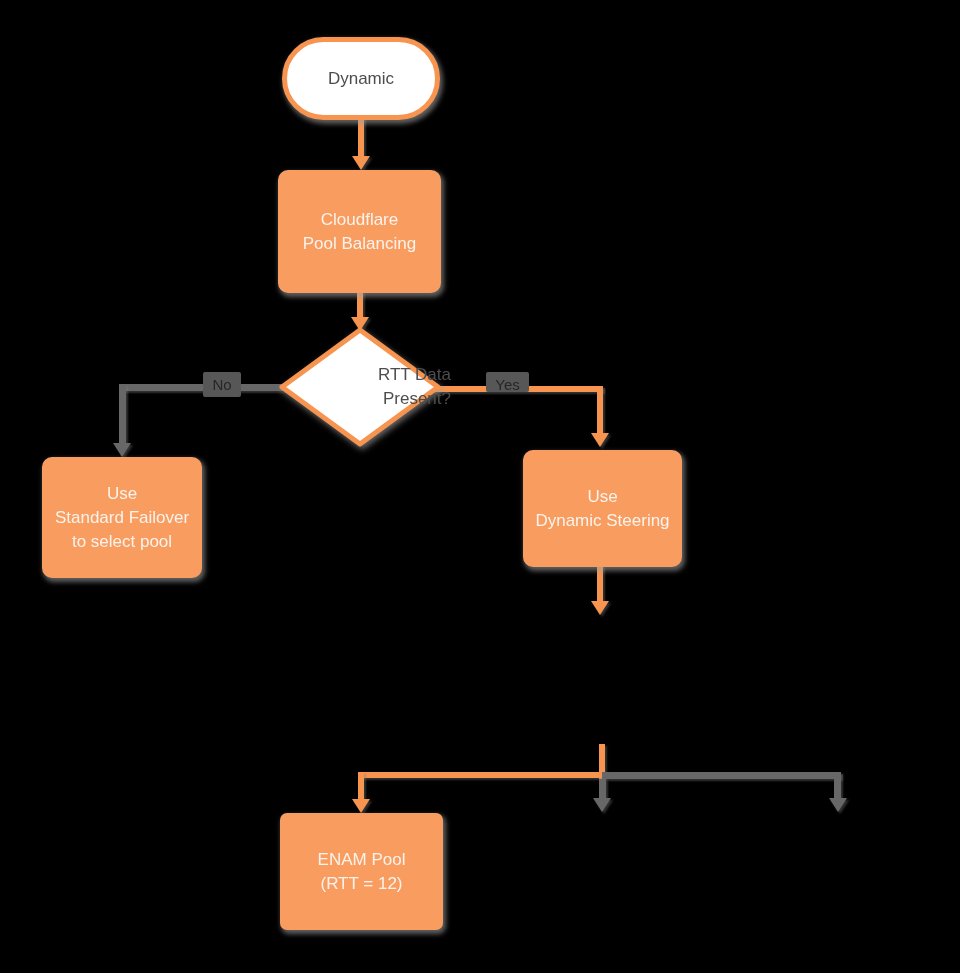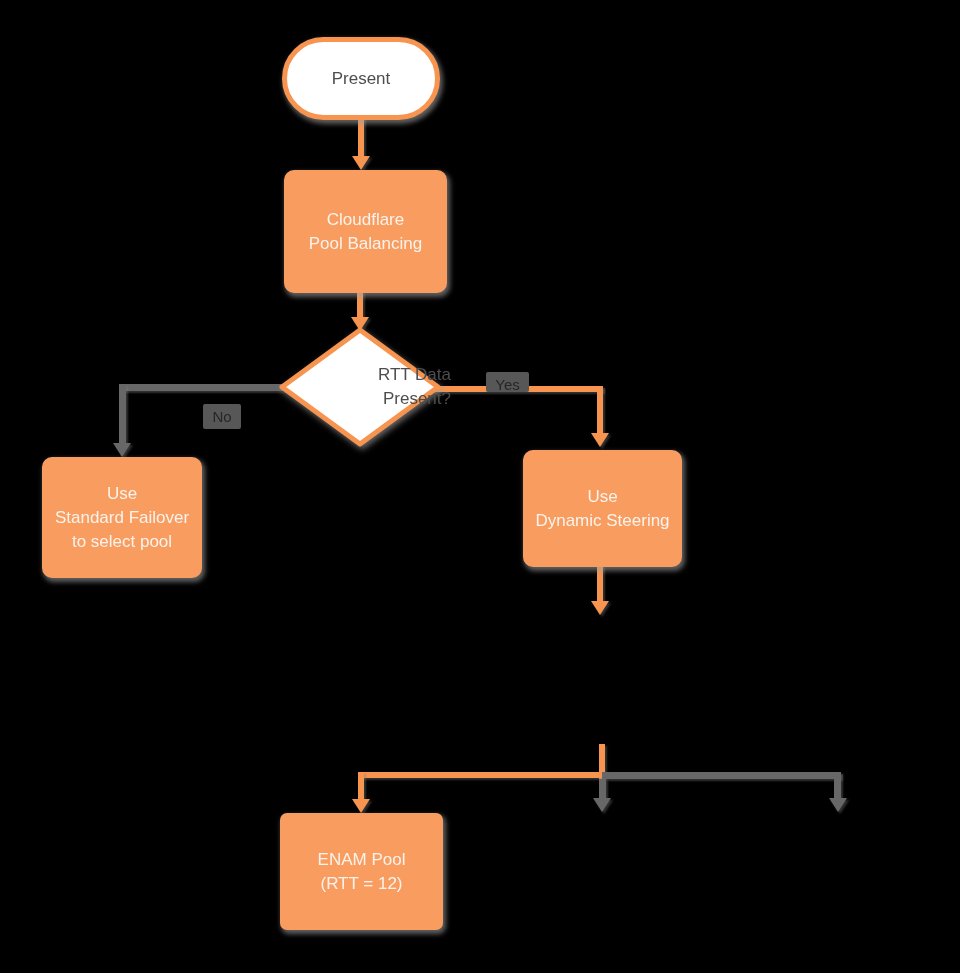--- a/index.html
+++ b/index.html
@@ -73,21 +73,21 @@
 
   <div class="edge v orange" style="left:358px;top:116px;height:42px;"></div>
   <div class="arrow down orange" style="left:352px;top:156px;"></div>
 
   <div class="edge v orange" style="left:357px;top:291px;height:28px;"></div>
   <div class="arrow down orange" style="left:351px;top:317px;"></div>
 
   <div class="edge h gray" style="left:119px;top:384px;width:168px;"></div>
   <div class="edge v gray" style="left:119px;top:384px;height:59px;"></div>
   <div class="arrow down gray" style="left:113px;top:443px;"></div>
-  <div class="edge-label" style="left:203px;top:372px;width:38px;height:25px;margin-top:32px;">No</div>
+  <div class="edge-label" style="left:203px;top:372px;width:38px;height:25px;">No</div>
 
   <div class="edge h orange" style="left:433px;top:386px;width:170px;"></div>
   <div class="edge v orange" style="left:597px;top:386px;height:48px;"></div>
   <div class="arrow down orange" style="left:591px;top:433px;"></div>
   <div class="edge-label" style="left:486px;top:372px;width:43px;height:20px;">Yes</div>
 
   <div class="edge v orange" style="left:597px;top:565px;height:37px;"></div>
   <div class="arrow down orange" style="left:591px;top:601px;"></div>
 
   <div class="edge v orange" style="left:599px;top:744px;height:35px;"></div>
@@ -96,24 +96,24 @@
   <div class="arrow down orange" style="left:352px;top:799px;"></div>
 
   <div class="edge h gray" style="left:602px;top:772px;width:239px;"></div>
   <div class="edge v gray" style="left:599px;top:779px;height:21px;"></div>
   <div class="arrow down gray" style="left:593px;top:798px;"></div>
 
   <div class="edge v gray" style="left:834px;top:772px;height:28px;"></div>
   <div class="arrow down gray" style="left:829px;top:798px;"></div>
 
   <div class="node terminator" style="left:282px;top:37px;width:158px;height:83px;">
-    <div class="line">Present</div>
+    <div class="line">Dynamic</div>
   </div>
 
-  <div class="node rect" style="left:284px;top:170px;width:163px;height:123px;text-align:center;">
+  <div class="node rect" style="left:278px;top:170px;width:163px;height:123px;text-align:center;">
     <div class="line">Cloudflare</div>
     <div class="line">Pool Balancing</div>
   </div>
 
   <div class="diamond-wrap" style="left:278px;top:326px;width:164px;height:122px;">
     <svg width="164" height="122" viewBox="0 0 164 122">
       <polygon points="82,4 160,61 82,118 4,61" fill="#FFFFFF" stroke="#F79450" stroke-width="5" stroke-linejoin="round"></polygon>
     </svg>
     <div class="diamond-text">
       <div class="line">RTT Data</div>

